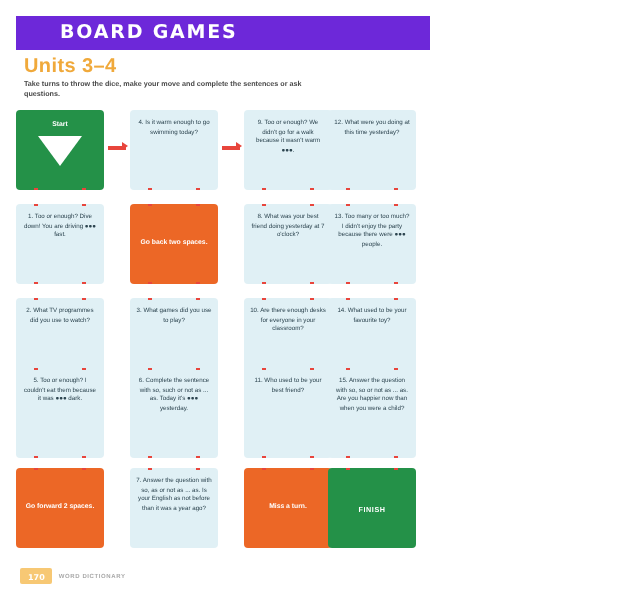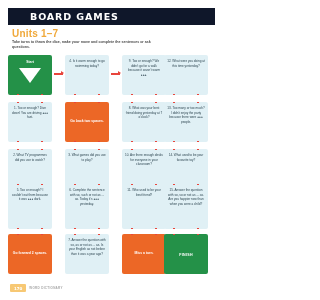--- a/index.html
+++ b/index.html
@@ -8,21 +8,21 @@
     background:#ffffff;
     font-family:"Liberation Sans", sans-serif;
     overflow:hidden;
     position:relative;
   }
   .page{width:215px;height:300px;position:relative;background:#fff;}
 
   
   .header-band{
     position:absolute;left:8px;top:8px;width:207px;height:17px;
-    background:#0f172a;
+    background:#6d28d9;
     display:flex;align-items:center;
   }
   .header-title{
     color:#ffffff;
     font-size:9.5px;
     font-weight:bold;
     letter-spacing:.9px;
     margin-left:22px;
     font-family:"DejaVu Sans", sans-serif;
   }
@@ -125,21 +125,21 @@
 </style>
 </head>
 <body>
 
 <div class="page">
 
   <div class="header-band">
     <span class="header-title">BOARD GAMES</span>
   </div>
 
-  <div class="unit-title">Units 1–7</div>
+  <div class="unit-title">Units 3–4</div>
   <div class="instructions">Take turns to throw the dice, make your move and complete the sentences or ask questions.</div>
 
   <div class="board">
 
     <div class="row" style="top:0;">
       <div class="cell green" style="left:0;">
         <span class="start-label">Start</span>
         <div class="tri"></div>
         <span class="tab b-l"></span>
         <span class="tab b-r"></span>

